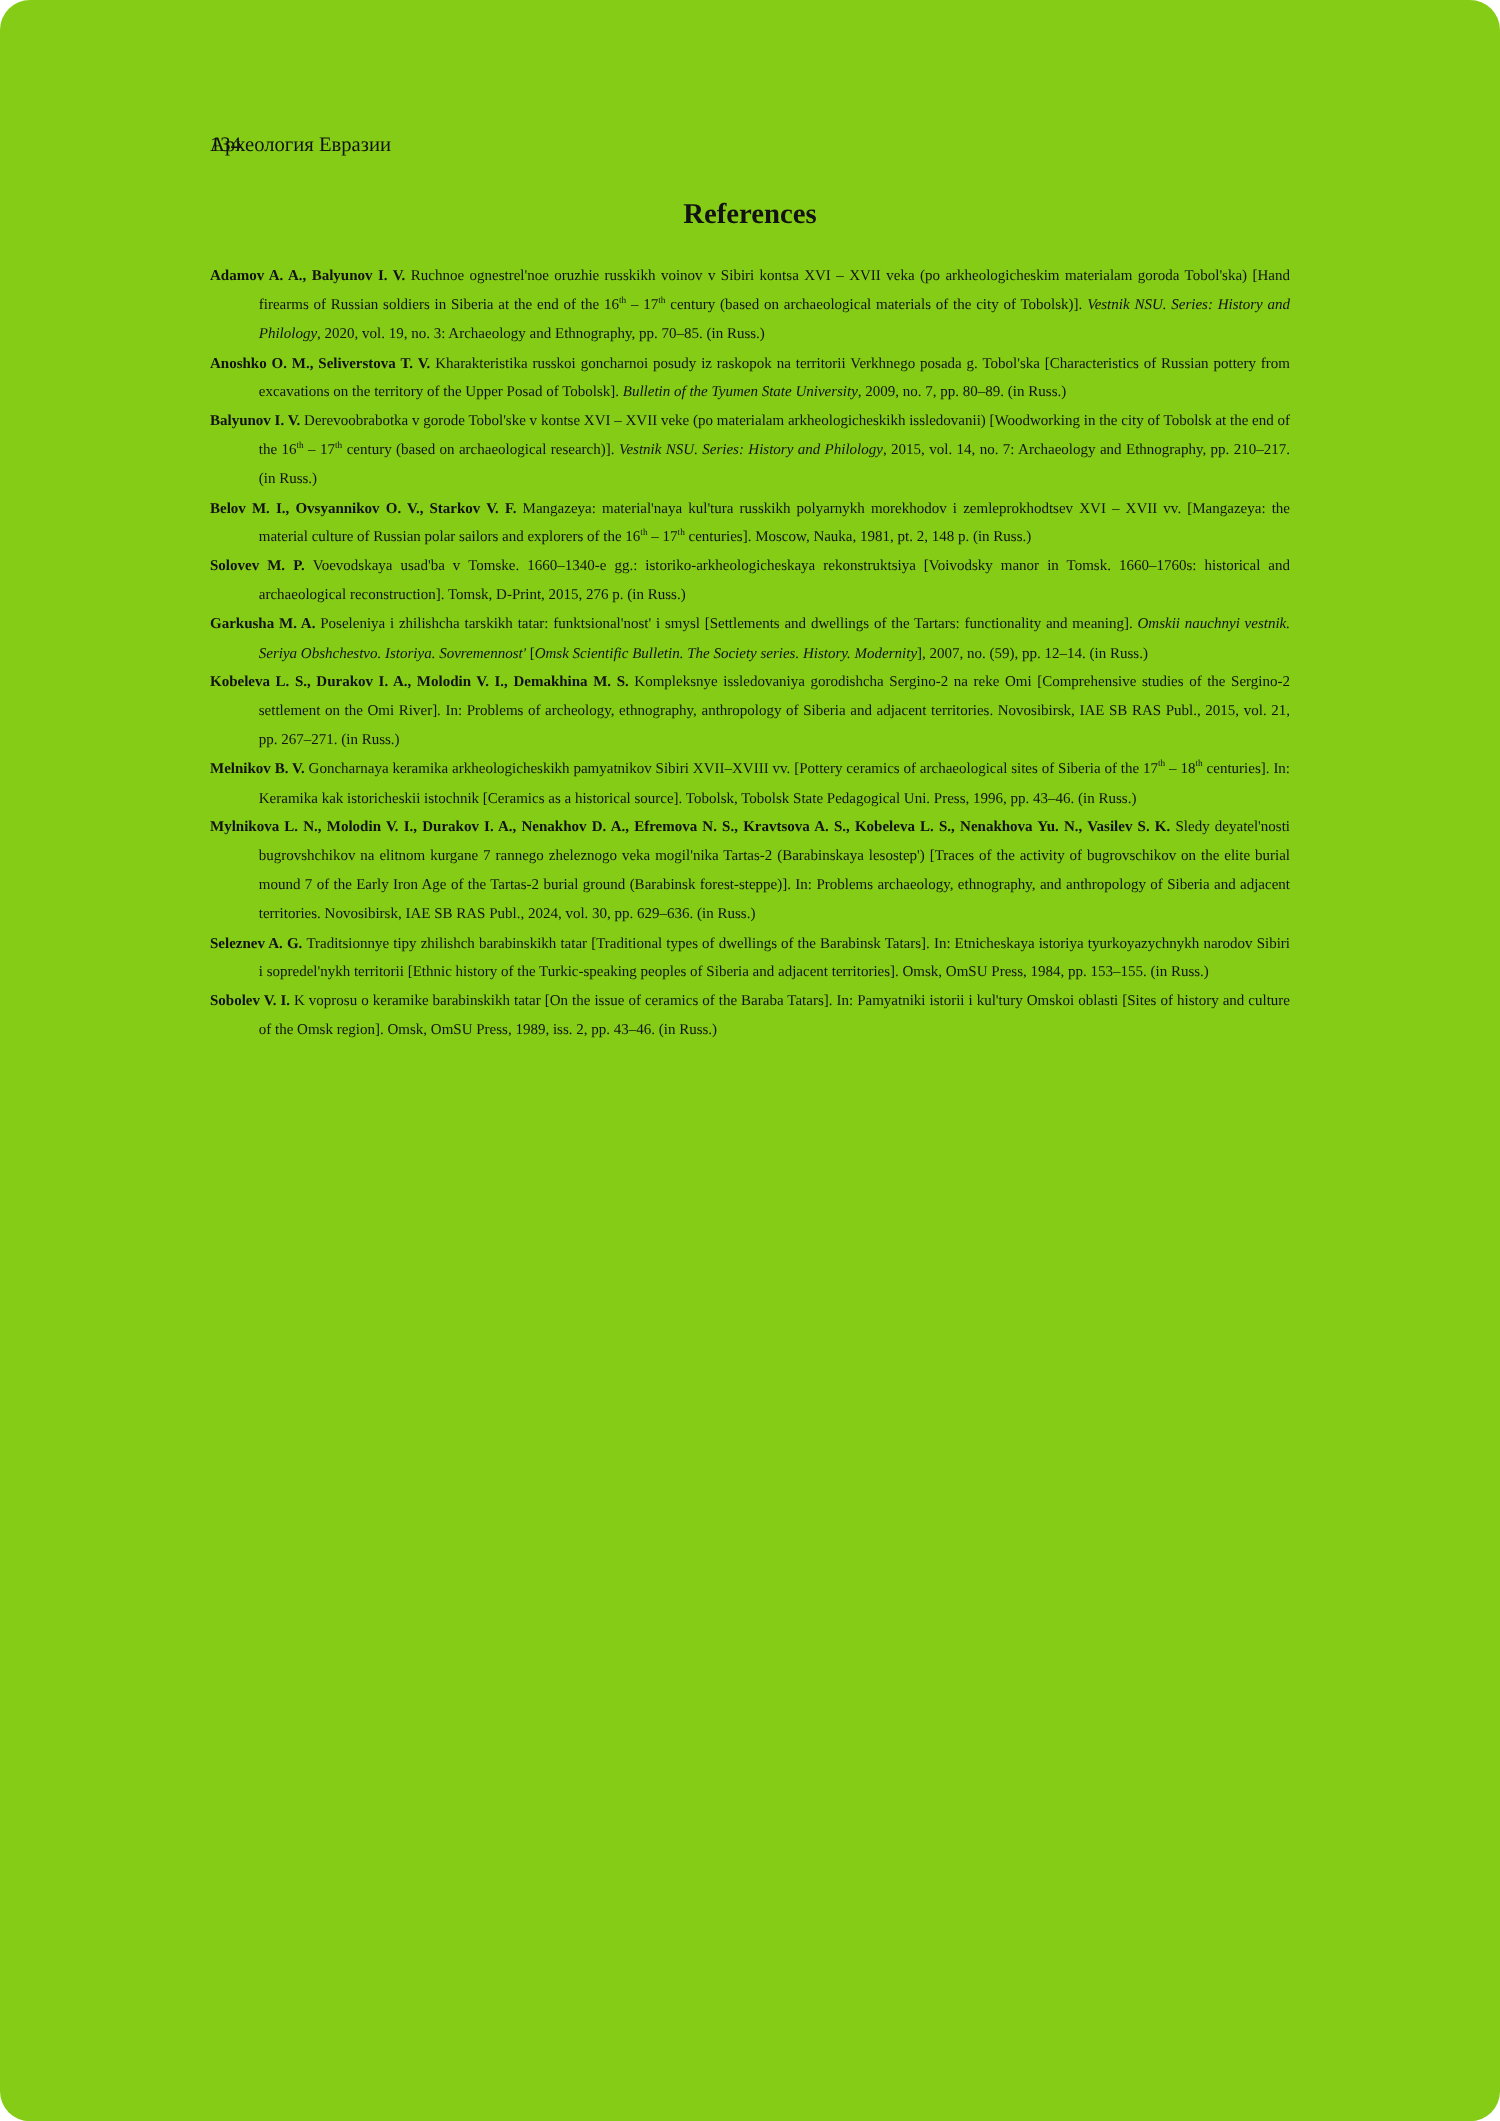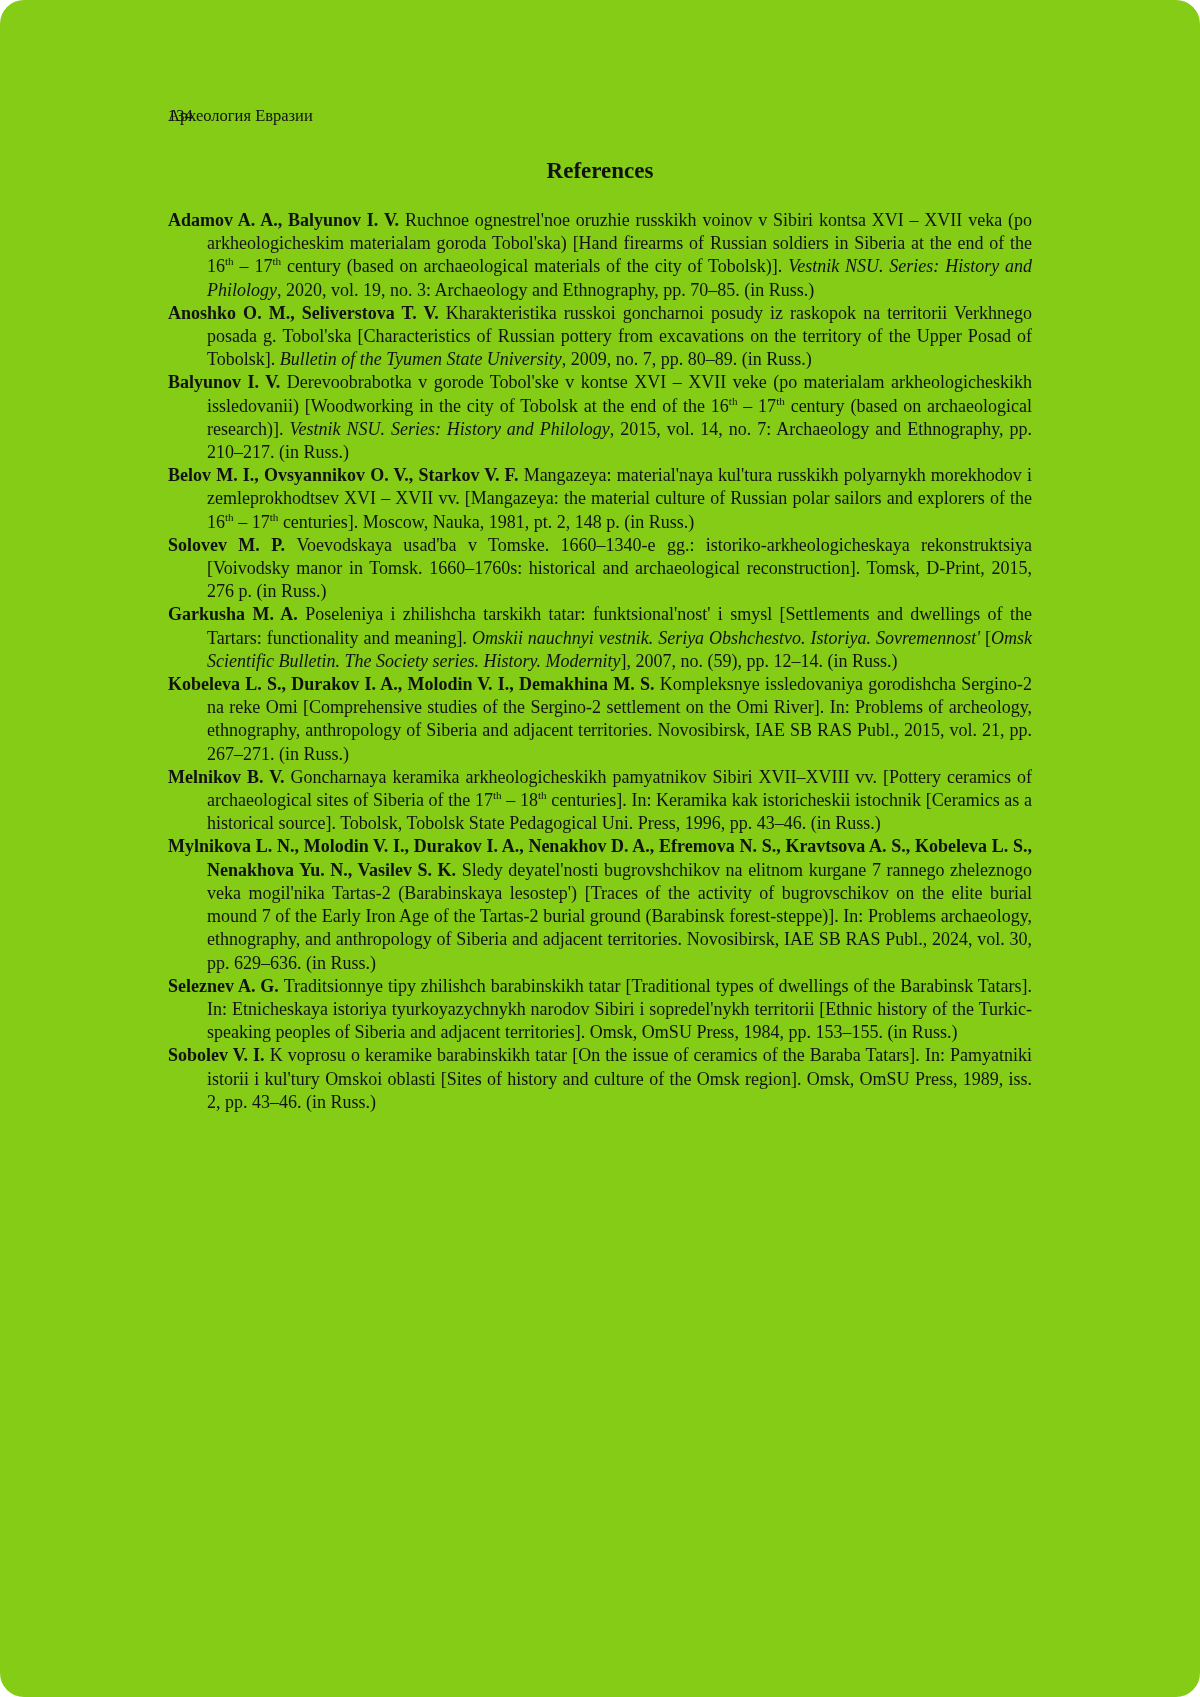--- a/index.html
+++ b/index.html
@@ -44,21 +44,21 @@
     text-align: left;
   }
   .section-title {
     margin-top: 28px;
     text-align: center;
     font-weight: bold;
     font-size: 23px;
   }
   .refs {
     margin-top: 25px;
-    font-size: 18px;
+    font-size: 12px;
     line-height: 23.2px;
   }
   .ref {
     text-align: justify;
     padding-left: 39px;
     text-indent: -39px;
   }
   .seg-b { font-weight: bold; }
   .seg-i { font-style: italic; }
   .seg-n { font-weight: normal; }

